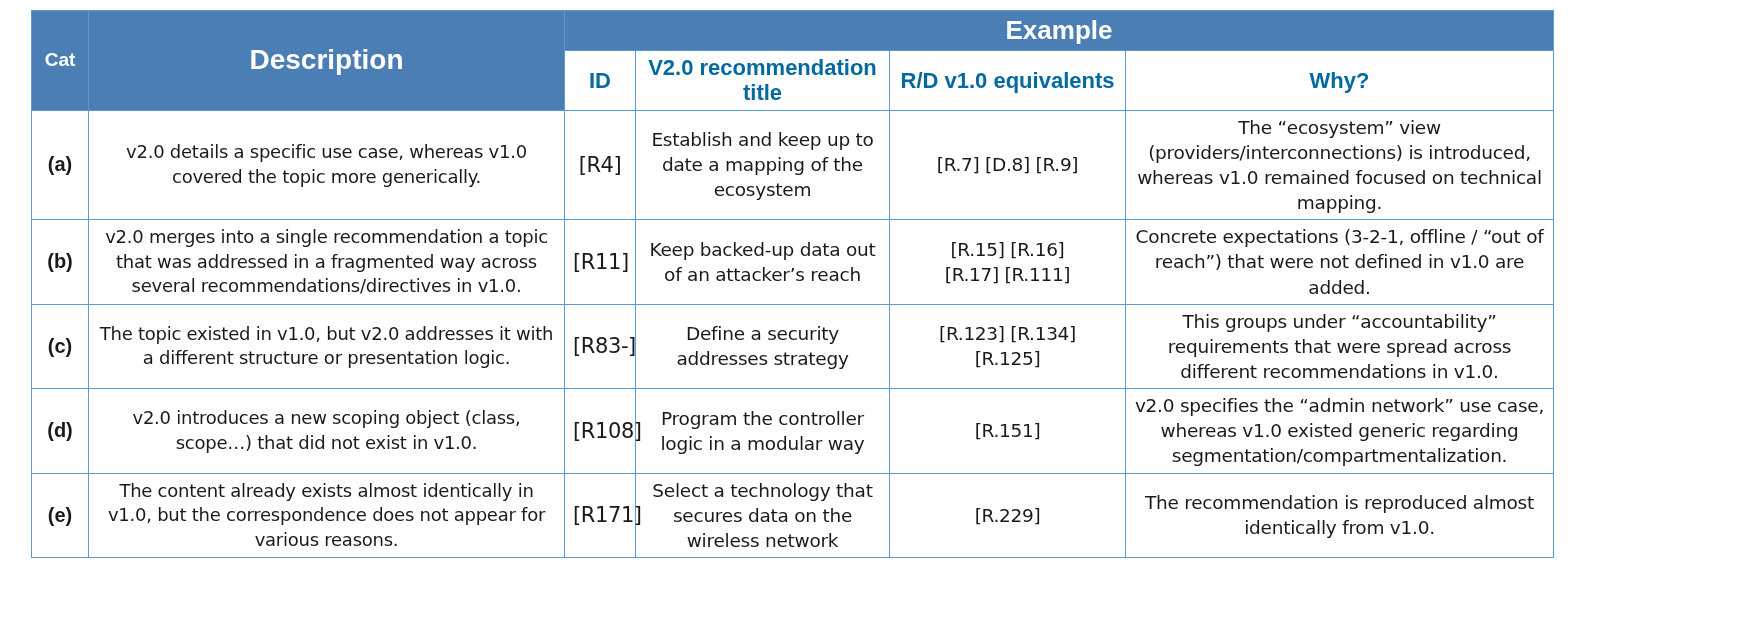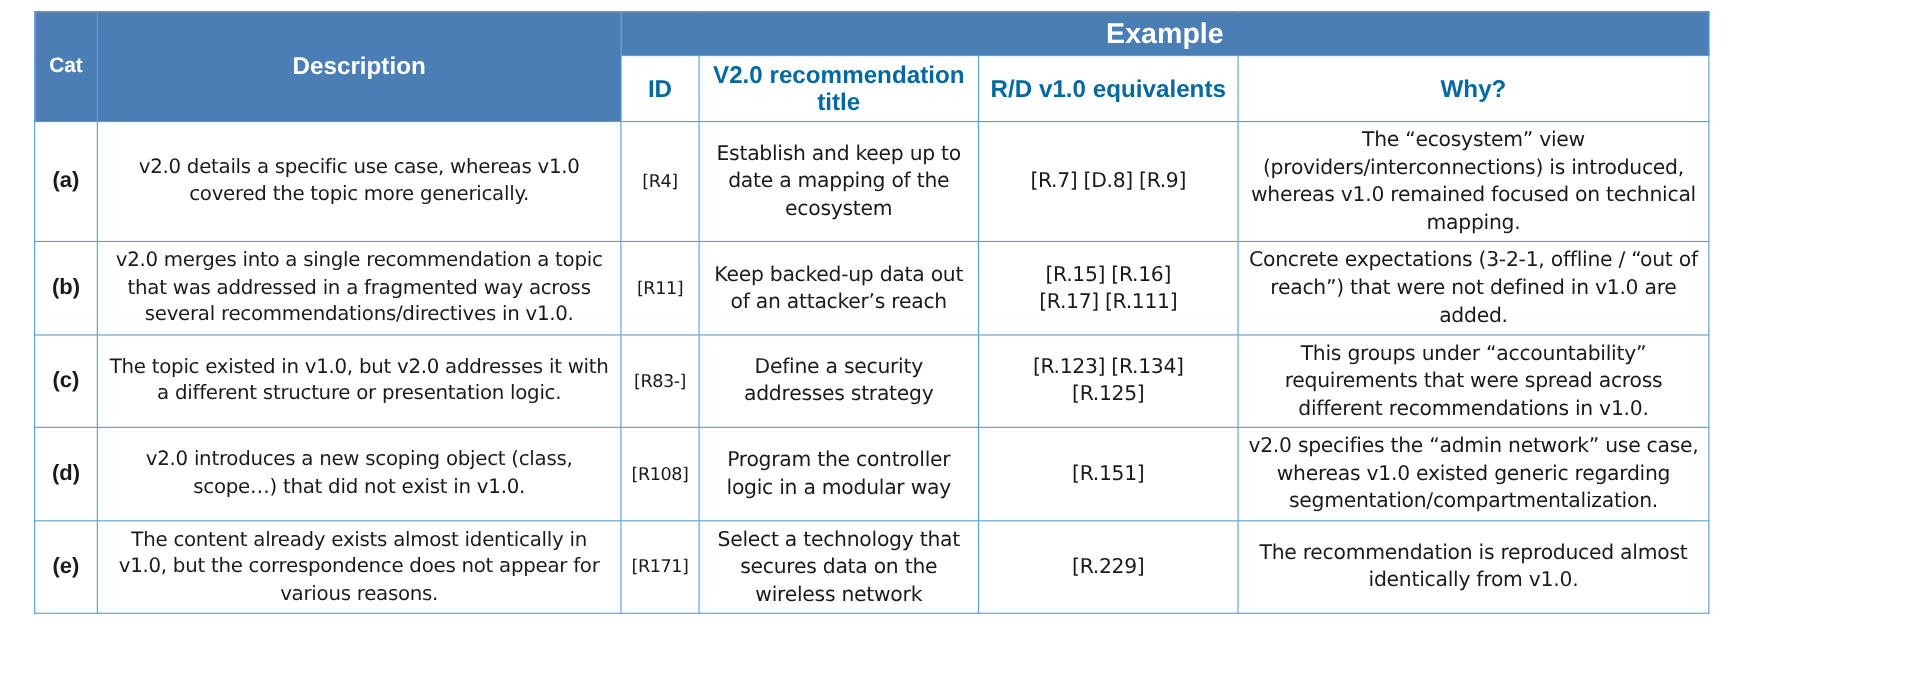--- a/index.html
+++ b/index.html
@@ -37,21 +37,21 @@
   
   th.hblue {
     background: #4A7EB4;
     color: #ffffff;
     font-family: "Liberation Sans", sans-serif;
     font-weight: bold;
     font-size: 19px;
     border: 1px solid #ffffff;
   }
   th.hblue.cat { font-size: 19px; }
-  th.hblue.desc { font-size: 22px; }
+  th.hblue.desc { font-size: 28px; }
   th.hblue.example { font-size: 26px; }
 
   th.hsub {
     background: #ffffff;
     color: #0369a1;
     font-family: "Liberation Sans", sans-serif;
     font-weight: bold;
     font-size: 22px;
     border: 1px solid #5B9BD5;
     line-height: 1.15;
@@ -66,21 +66,21 @@
     line-height: 1.36;
     letter-spacing: -0.25px;
   }
   td.cat-cell {
     font-family: "Liberation Sans", sans-serif;
     font-weight: bold;
     font-size: 20px;
     letter-spacing: 0;
   }
   td.id-cell {
-    font-size: 16px;
+    font-size: 21px;
     letter-spacing: -0.4px;
     padding-left: 2px;
     padding-right: 2px;
     margin-left: 26px;
   }
   td.rd-cell { font-size: 18.5px; letter-spacing: -0.3px; }
   td.why-cell { font-size: 18.5px; }
   td.title-cell { font-size: 18.5px; }
   td.desc-cell { font-size: 18px; }
 

